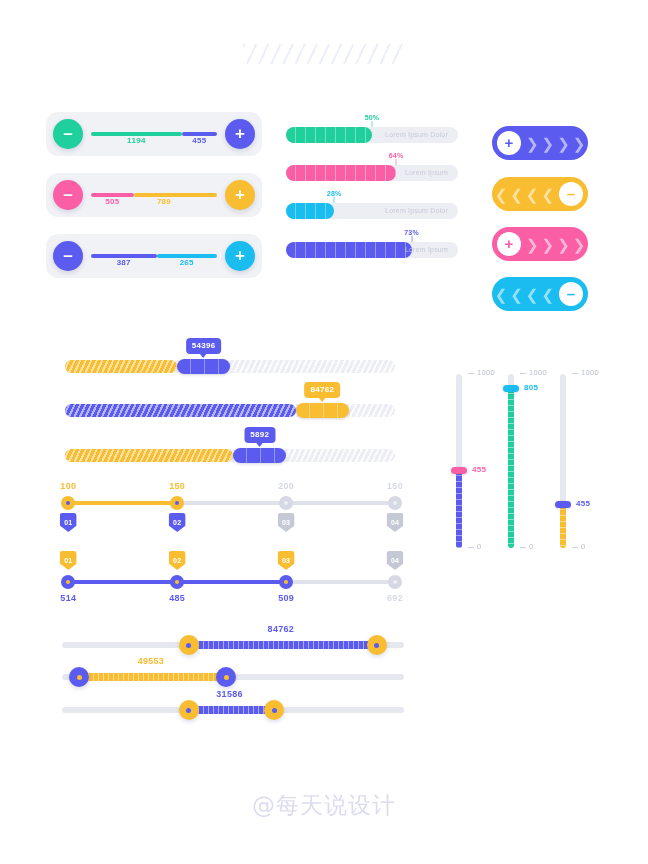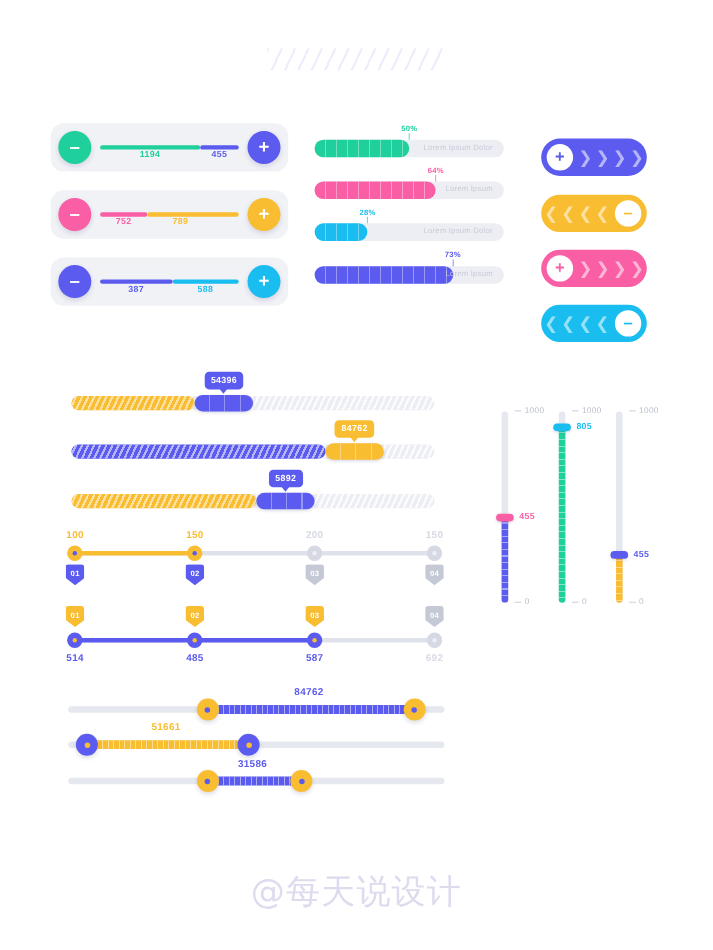--- a/index.html
+++ b/index.html
@@ -218,21 +218,21 @@
   }
   .rng-knob i{width:5px;height:5px;border-radius:50%;display:block;}
   .rng-val{
     position:absolute;top:-17px;font-size:9px;font-weight:700;
     transform:translateX(-50%);letter-spacing:.3px;
   }
 
   
   .watermark{
     position:absolute;left:0;right:0;top:790px;text-align:center;
-    font-size:31px;color:#dcdcee;letter-spacing:1px;
+    font-size:23px;color:#dcdcee;letter-spacing:1px;
     font-family:"DejaVu Sans",sans-serif;
   }
 </style>
 </head>
 <body>
 
 <div class="canvas">
 
   <div class="deco-stripes"></div>
 
@@ -251,36 +251,36 @@
           <div class="stepper-seg" style="left:72%;width:28%;background:#5b5bef"></div>
         </div>
       </div>
       <div class="stepper-card c2">
         <div class="rnd-btn left" style="background:#fa5fa5">
           <span>–</span>
         </div>
         <div class="rnd-btn right" style="background:#f9bd31">
           <span>+</span>
         </div>
-        <div class="stepper-val" style="left:66.42px;color:#fa5fa5">752</div>
+        <div class="stepper-val" style="left:66.42px;color:#fa5fa5">505</div>
         <div class="stepper-val" style="left:118px;color:#f9bd31">789</div>
         <div class="stepper-track">
           <div class="stepper-seg" style="left:0%;width:34%;background:#fa5fa5"></div>
           <div class="stepper-seg" style="left:34%;width:66%;background:#f9bd31"></div>
         </div>
       </div>
       <div class="stepper-card c3">
         <div class="rnd-btn left" style="background:#5b5bef">
           <span>–</span>
         </div>
         <div class="rnd-btn right" style="background:#19bdf0">
           <span>+</span>
         </div>
         <div class="stepper-val" style="left:77.75999999999999px;color:#5b5bef">387</div>
-        <div class="stepper-val" style="left:140.76px;color:#19bdf0">588</div>
+        <div class="stepper-val" style="left:140.76px;color:#19bdf0">265</div>
         <div class="stepper-track">
           <div class="stepper-seg" style="left:0%;width:52%;background:#5b5bef"></div>
           <div class="stepper-seg" style="left:52%;width:48%;background:#19bdf0"></div>
         </div>
       </div>
     </div>
   <div id="pbars-root">
       <div class="pbar-wrap p1">
         <div class="pbar-bg"></div>
         <div class="pbar-fill" style="width:50%;background:#1fcf9c"></div>
@@ -410,21 +410,21 @@
         <div class="ns-botlabel" style="left:1%;color:#5b5bef">514</div>
         <div class="shield above" style="left:1%;background:#f9bd31">01</div>
         <div class="ns-dot" style="left:34%;background:#5b5bef">
           <i style="background:#f9bd31"></i>
         </div>
         <div class="ns-botlabel" style="left:34%;color:#5b5bef">485</div>
         <div class="shield above" style="left:34%;background:#f9bd31">02</div>
         <div class="ns-dot" style="left:67%;background:#5b5bef">
           <i style="background:#f9bd31"></i>
         </div>
-        <div class="ns-botlabel" style="left:67%;color:#5b5bef">587</div>
+        <div class="ns-botlabel" style="left:67%;color:#5b5bef">509</div>
         <div class="shield above" style="left:67%;background:#f9bd31">03</div>
         <div class="ns-dot" style="left:100%;background:#d6d9e3">
           <i style="background:#eceef4"></i>
         </div>
         <div class="ns-botlabel" style="left:100%;color:#d9dce6">692</div>
         <div class="shield above" style="left:100%;background:#c5c9d6">04</div>
       </div>
     </div>
   <div id="vsliders-root">
       <div class="vslider v1">
@@ -466,21 +466,21 @@
       </div>
       <div class="rng r2">
         <div class="rng-track"></div>
         <div class="rng-fill" style="left:5%;width:43%;background:#f9bd31"></div>
         <div class="rng-knob" style="left:5%;background:#5b5bef">
           <i style="background:#f9bd31"></i>
         </div>
         <div class="rng-knob" style="left:48%;background:#5b5bef">
           <i style="background:#f9bd31"></i>
         </div>
-        <div class="rng-val" style="left:26%;color:#f9bd31">51661</div>
+        <div class="rng-val" style="left:26%;color:#f9bd31">49553</div>
       </div>
       <div class="rng r3">
         <div class="rng-track"></div>
         <div class="rng-fill" style="left:37%;width:25%;background:#5b5bef"></div>
         <div class="rng-knob" style="left:37%;background:#f9bd31">
           <i style="background:#5b5bef"></i>
         </div>
         <div class="rng-knob" style="left:62%;background:#f9bd31">
           <i style="background:#5b5bef"></i>
         </div>

